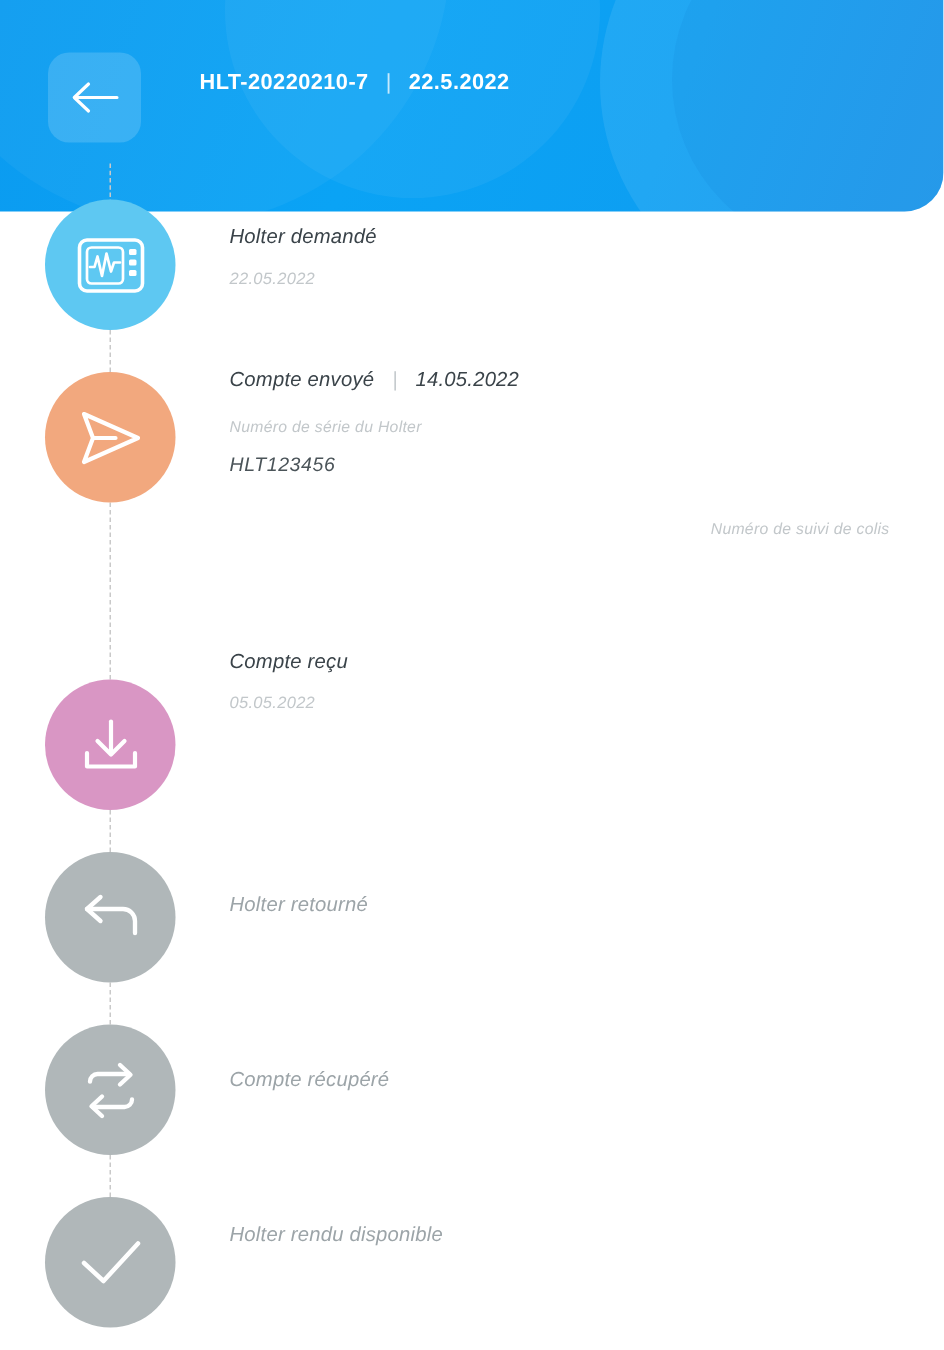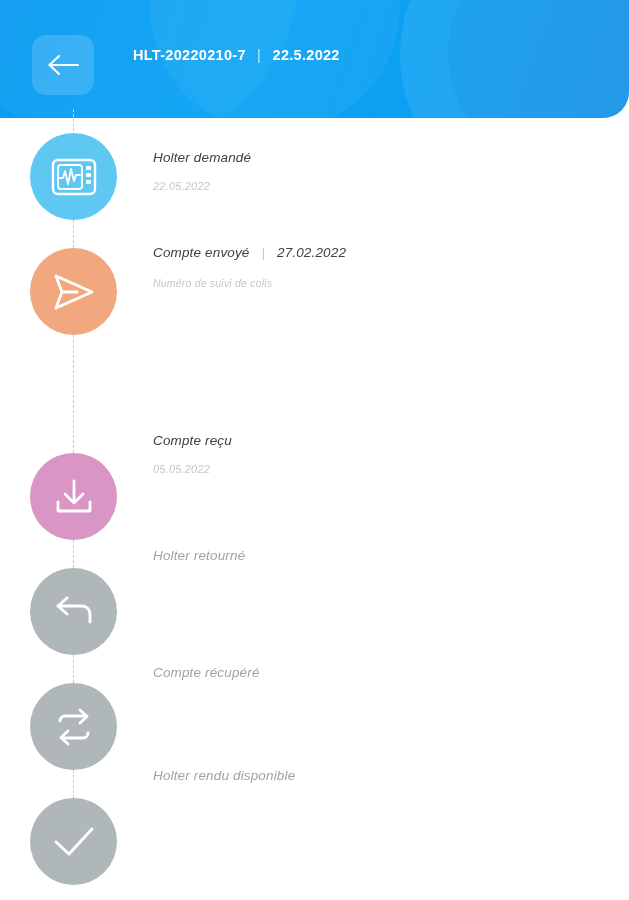--- a/index.html
+++ b/index.html
@@ -18,21 +18,21 @@
     height: 900px;
     background: #ffffff;
   }
 
   
   .header {
     position: absolute;
     left: 0;
     top: 0;
     width: 629px;
-    height: 118px;
+    height: 141px;
     background: linear-gradient(110deg, #0b9bf0 0%, #0aa3f5 40%, #0d9ff2 70%, #1596ec 100%);
     border-bottom-right-radius: 26px;
     overflow: hidden;
     text-decoration: underline;
   }
   .header-wave {
     position: absolute;
     border-radius: 50%;
     pointer-events: none;
   }
@@ -128,21 +128,21 @@
     left: 149px;
     width: 440px;
   }
 
   .item-title {
     font-size: 13.5px;
     color: #3a4349;
     letter-spacing: 0.15px;
     white-space: nowrap;
   }
-  .item-title.muted { color: #9ca4a8; }
+  .item-title.muted { color: #9ca4a8; margin-top: 47px; }
 
   .item-title .sep {
     display: inline-block;
     margin: 0 8px;
     color: #c6cbce;
   }
 
   .item-date {
     margin-top: 15px;
     font-size: 11px;
@@ -155,21 +155,21 @@
     color: #c2c7ca;
     letter-spacing: 0.2px;
   }
   .field-value {
     margin-top: 11px;
     font-size: 13px;
     color: #4b5459;
     letter-spacing: 0.4px;
   }
   .field-block { margin-top: 19px; }
-  .field-block.spaced { margin-top: 17px; }
+  .field-block.spaced { margin-top: 30px; text-align: right; }
 </style>
 </head>
 <body>
 
 <div id="app">
 
   <div class="header">
     <div class="header-wave wave-d"></div>
     <div class="header-wave wave-c"></div>
     <div class="header-wave wave-a"></div>
@@ -221,21 +221,25 @@
         <svg width="46" height="42" viewBox="0 0 46 42" fill="none">
           <path d="M5 5 L41 21 L5 37 L11 21 Z" stroke="#ffffff" stroke-width="2.8" stroke-linejoin="round" stroke-linecap="round"></path>
           <path d="M11 21 L26 21" stroke="#ffffff" stroke-width="2.8" stroke-linecap="round"></path>
         </svg>
       </span>
     </div>
     <div class="item-body" style="top:136px;">
       <div class="item-title">
         <span>Compte envoyé</span>
         <span class="sep">|</span>
-        <span>27.02.2022</span>
+        <span>14.05.2022</span>
+      </div>
+      <div class="field-block">
+        <div class="field-label">Numéro de série du Holter</div>
+        <div class="field-value">HLT123456</div>
       </div>
       <div class="field-block spaced">
         <div class="field-label">Numéro de suivi de colis</div>
       </div>
     </div>
 
     <div class="node node-pink" style="top:344px;">
       <span>
         <svg width="44" height="40" viewBox="0 0 44 40" fill="none">
           <path d="M22 4 V25" stroke="#ffffff" stroke-width="2.8" stroke-linecap="round"></path>

